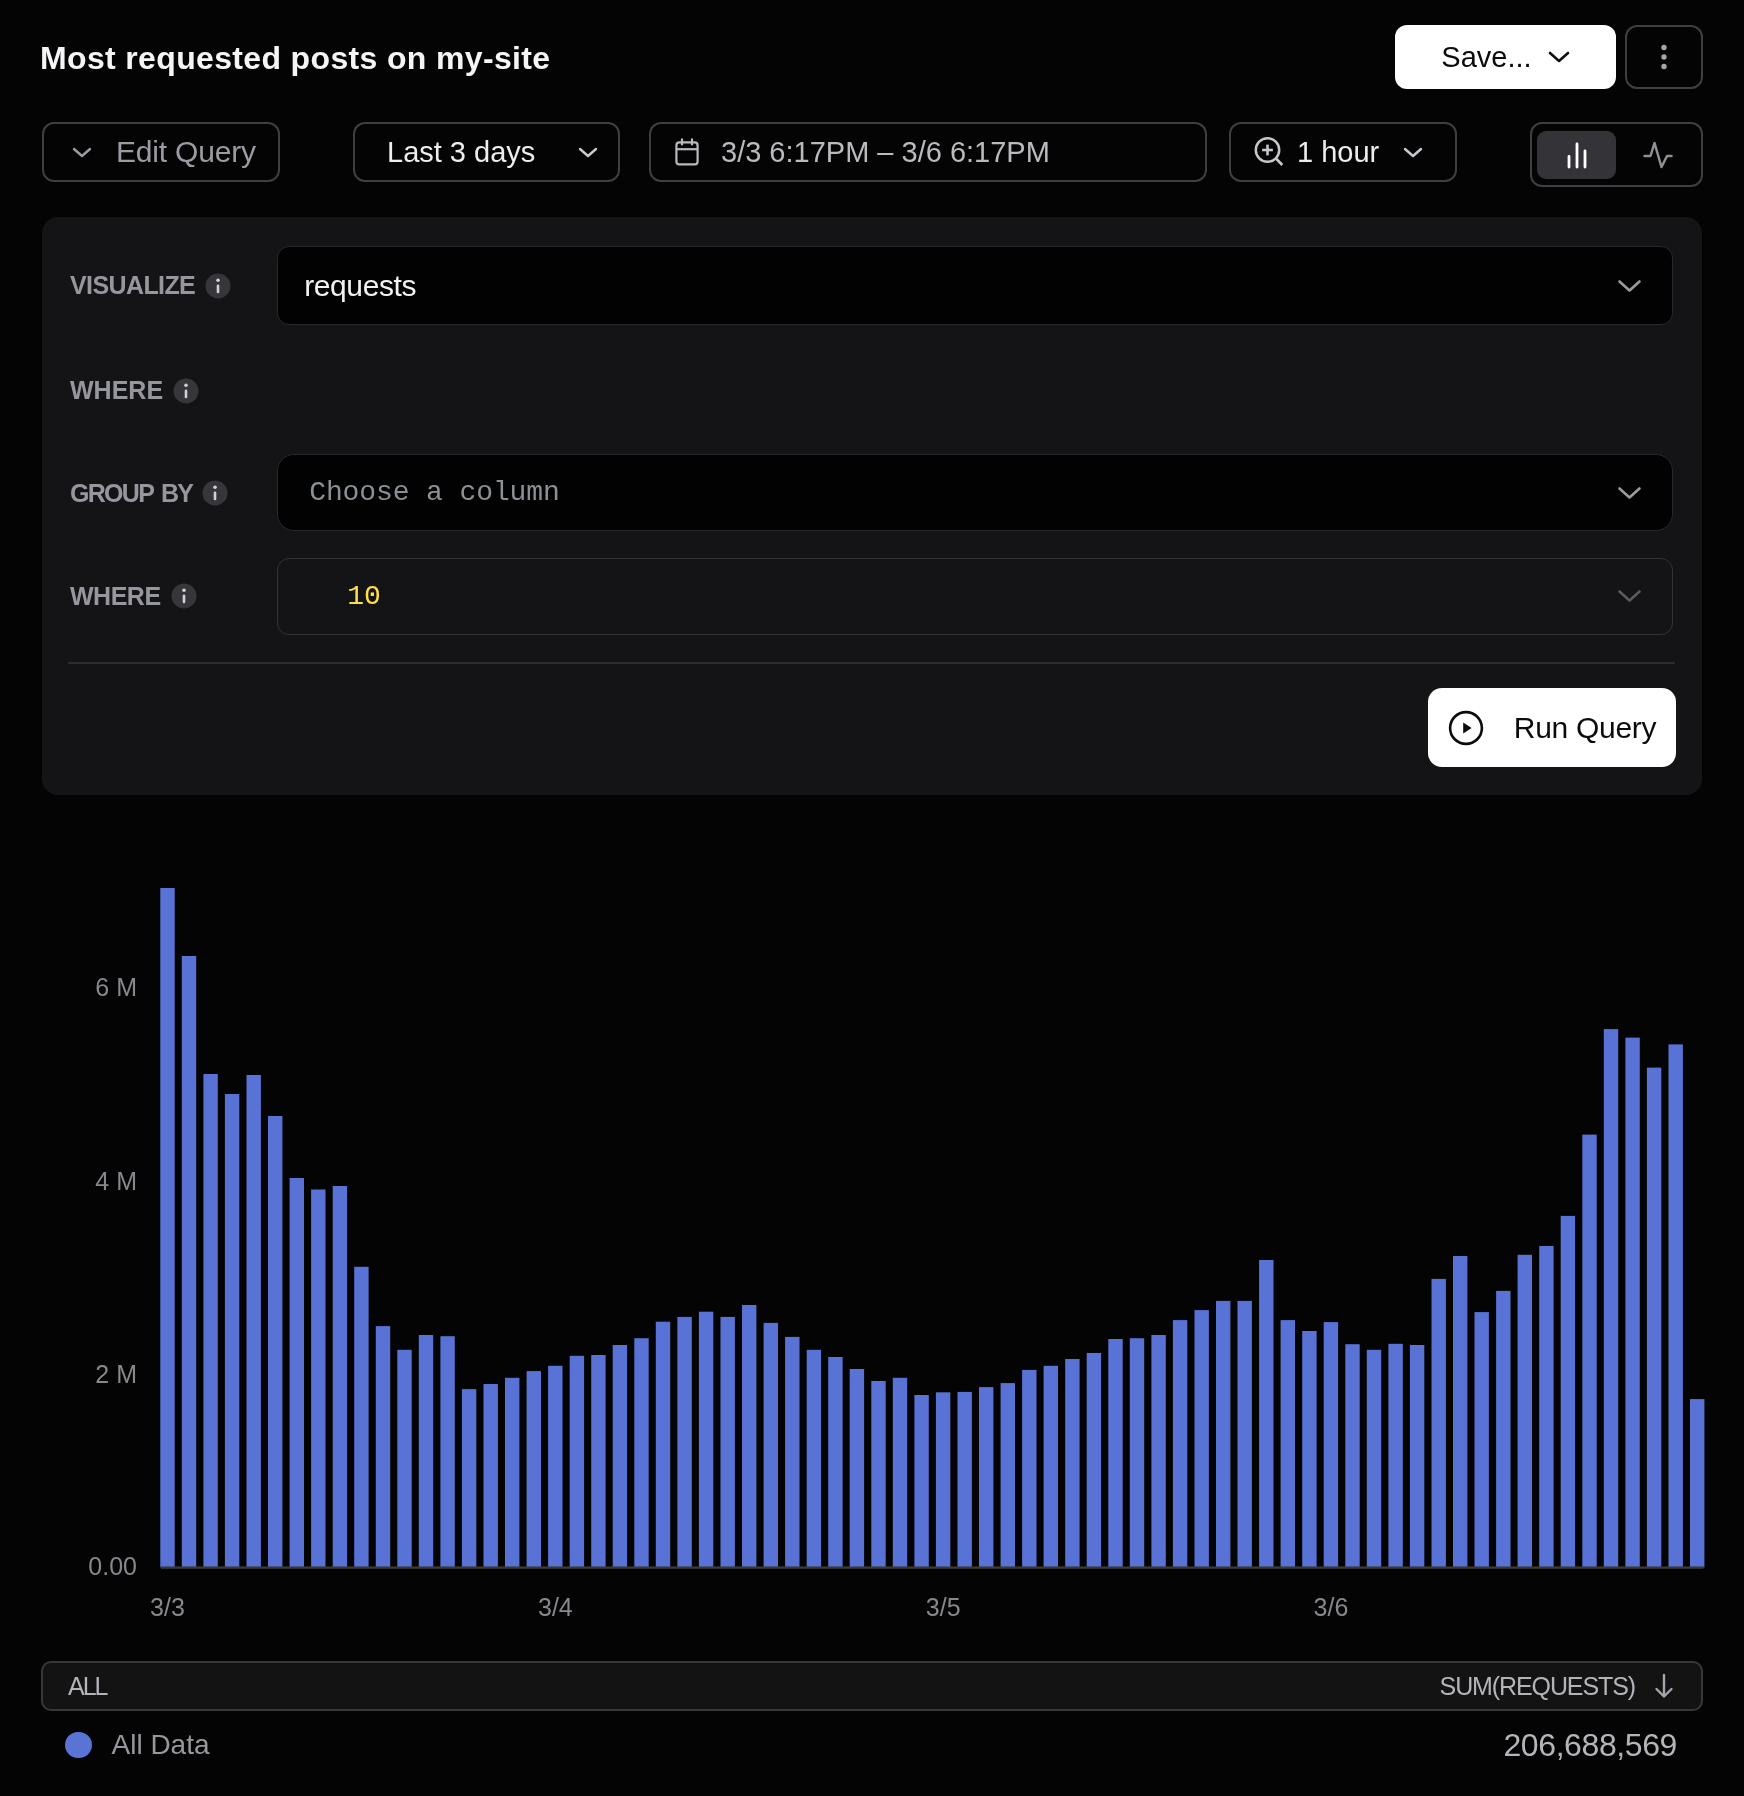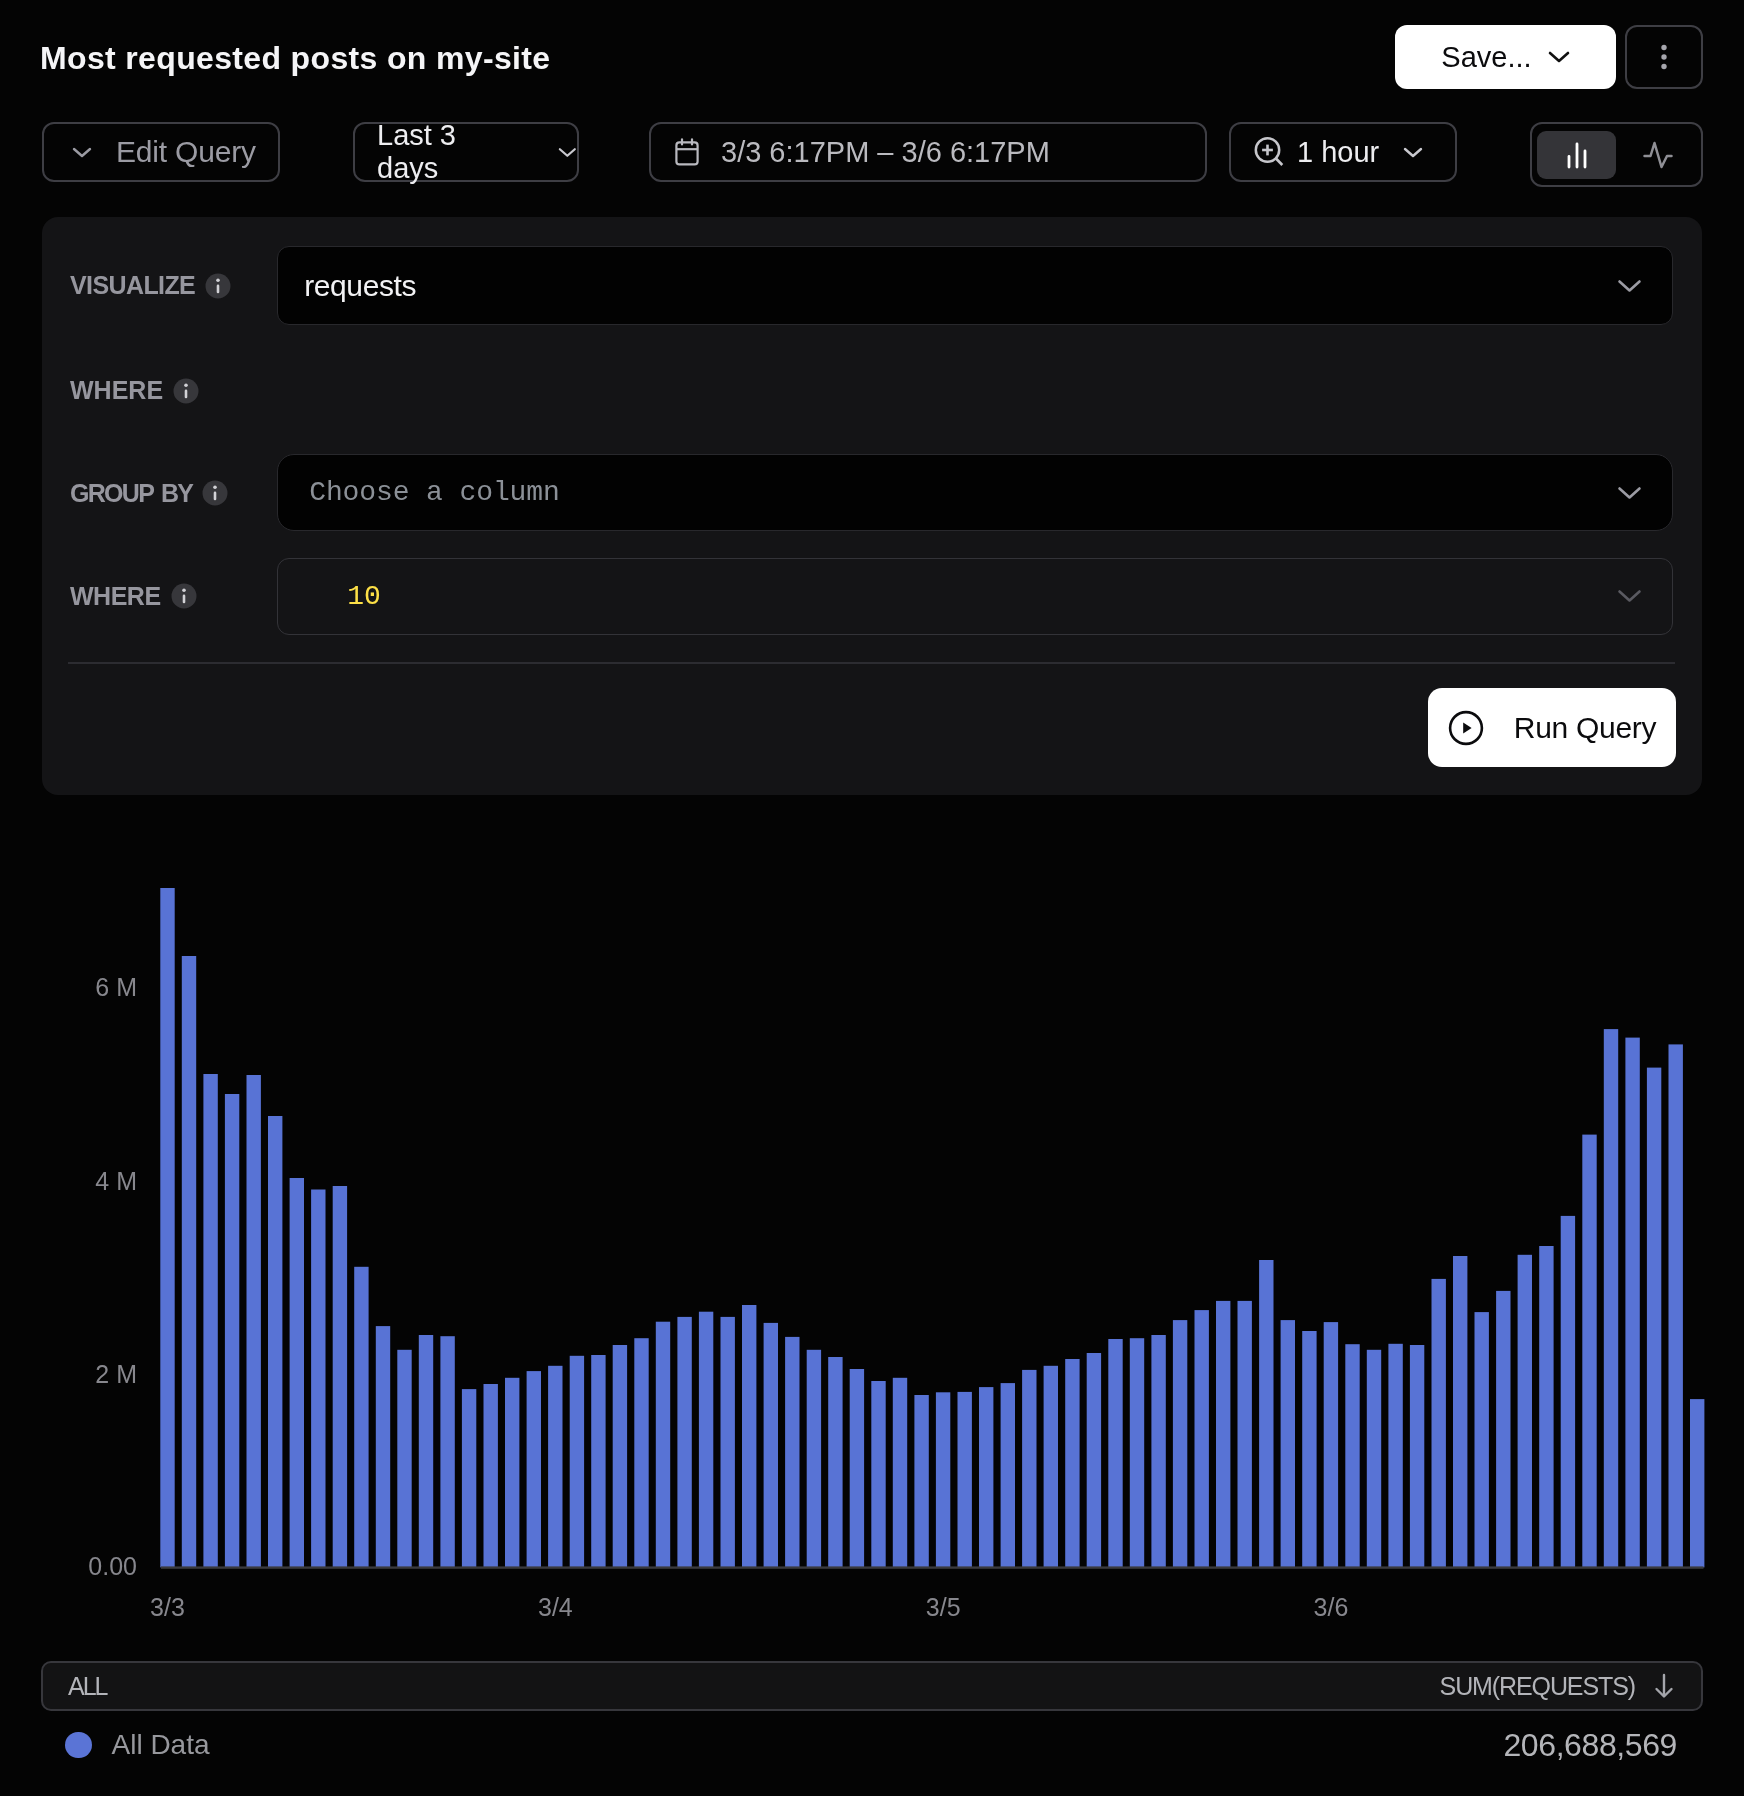--- a/index.html
+++ b/index.html
@@ -27,21 +27,21 @@
   </svg>
 </div>
 
 <div class="btn" style="left:42px; top:122px; width:238px; height:60px; padding-left:28px; gap:24px;">
   <svg width="20" height="11" viewBox="0 0 20 11" fill="none">
       <path d="M2 2 L10 9 L18 2" stroke="#9b9ba3" stroke-width="2.4" stroke-linecap="round" stroke-linejoin="round"></path>
     </svg>
   <span style="font-size:30px; color:#9b9ba3; letter-spacing:-0.2px;">Edit Query</span>
 </div>
 
-<div class="btn" style="left:353px; top:122px; width:226px; height:60px; padding-left:22px;">
+<div class="btn" style="left:353px; top:122px; width:267px; height:60px; padding-left:32px;">
   <span style="font-size:29px; color:#ededf0;">Last 3 days</span>
   <svg style="margin-left:43px;" width="20" height="11" viewBox="0 0 20 11" fill="none">
       <path d="M2 2 L10 9 L18 2" stroke="#c9c9cf" stroke-width="2.4" stroke-linecap="round" stroke-linejoin="round"></path>
     </svg>
 </div>
 
 <div class="btn" style="left:649px; top:122px; width:558px; height:60px; padding-left:24px; gap:22px;">
   <svg width="24" height="28" viewBox="0 0 24 28" fill="none">
     <rect x="1.4" y="4.4" width="21.2" height="22" rx="3" stroke="#b9b9bf" stroke-width="2.2"></rect>
     <line x1="1.4" y1="11.2" x2="22.6" y2="11.2" stroke="#b9b9bf" stroke-width="2.2"></line>

